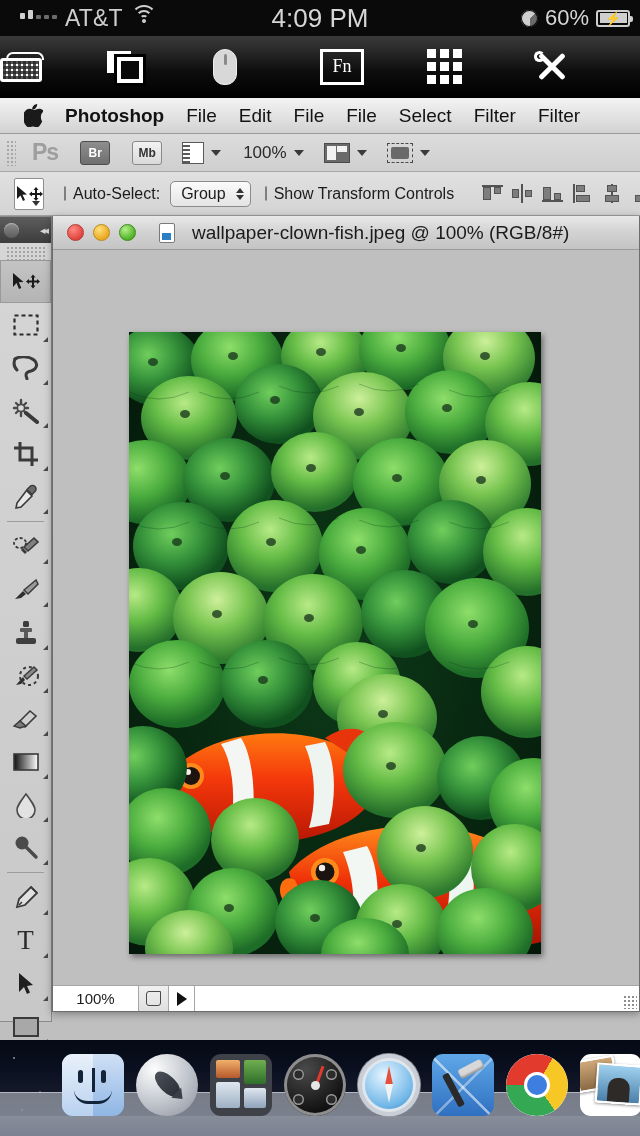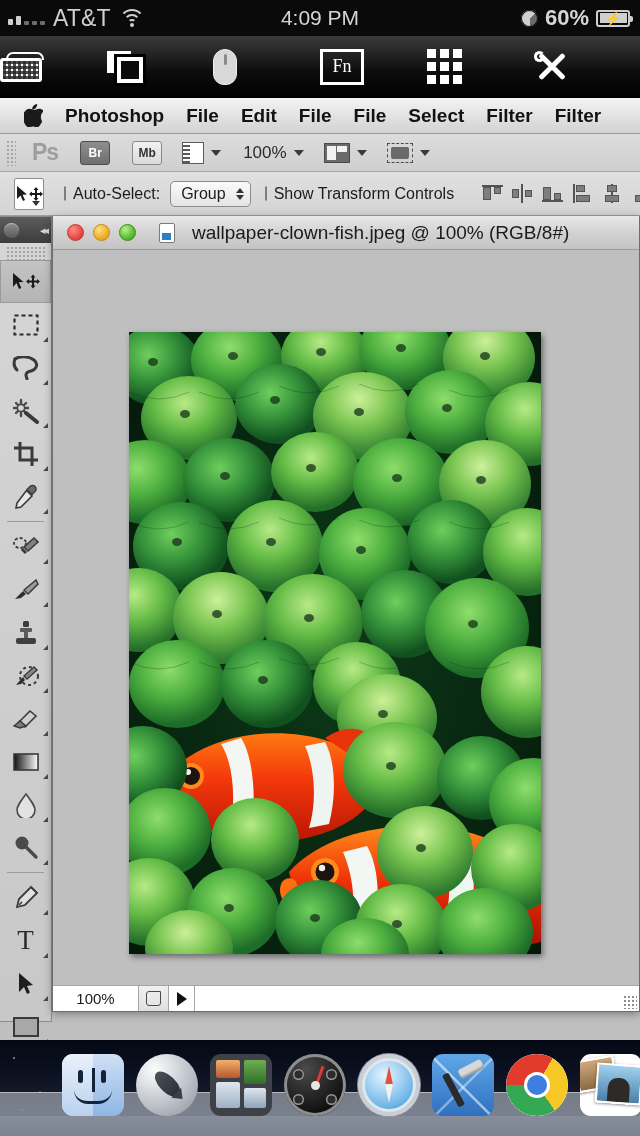--- a/index.html
+++ b/index.html
@@ -4,45 +4,45 @@
 <style>
   * { margin:0; padding:0; box-sizing:border-box; }
   html,body { width:640px; height:1136px; overflow:hidden; background:#000; }
   body { font-family:"Liberation Sans", sans-serif; -webkit-font-smoothing:antialiased; }
 
   #screen { position:relative; width:640px; height:1136px; overflow:hidden; }
 
   
   .ios-status { position:absolute; left:0; top:0; width:640px; height:36px;
     background:#0a0a0a; color:#cfcfcf; display:flex; align-items:center; }
-  .ios-left { display:flex; align-items:center; gap:8px; padding-left:8px; flex:1; }
+  .ios-left { display:flex; gap:8px; padding-left:20px; flex:1; }
   .sig { display:flex; align-items:flex-end; gap:3px; height:14px; }
   .sig i { width:5px; background:#cfcfcf; display:block; border-radius:1px; }
   .sig i:nth-child(1){height:6px;} .sig i:nth-child(2){height:9px;}
   .sig i:nth-child(3){height:4px;background:#6c6c6c;}
   .sig i:nth-child(4){height:4px;background:#6c6c6c;}
   .sig i:nth-child(5){height:4px;background:#6c6c6c;}
   .carrier { font-size:23px; letter-spacing:.2px; }
   .wifi { position:relative; width:26px; height:18px; }
   .wifi span { position:absolute; left:50%; transform:translateX(-50%);
     border:2.4px solid #cfcfcf; border-bottom-color:transparent;
     border-left-color:transparent; border-right-color:transparent; border-radius:50%; }
   .wifi span:nth-child(1){width:26px;height:26px;top:0;}
   .wifi span:nth-child(2){width:17px;height:17px;top:5px;}
   .wifi span:nth-child(3){width:8px;height:8px;top:10px;}
   .wifi b { position:absolute; left:50%; bottom:0; width:4px; height:4px;
     margin-left:-2px; background:#cfcfcf; border-radius:50%; }
   .ios-center { position:absolute; left:0; right:0; text-align:center;
-    font-size:21px; color:#d6d6d6; }
+    font-size:26px; color:#d6d6d6; }
   .ios-right { display:flex; align-items:center; gap:7px; padding-right:10px;
     justify-content:flex-end; flex:1; }
   .clock-ic { width:17px; height:17px; border-radius:50%;
     background:conic-gradient(#cfcfcf 0 45deg,#6a6a6a 45deg 180deg,#cfcfcf 180deg 360deg);
     box-shadow:inset 0 0 0 1px #0a0a0a; }
-  .batt-pct { font-size:22px; color:#d6d6d6;font-weight:bold; }
+  .batt-pct { font-size:22px; color:#d6d6d6; }
   .batt { position:relative; width:34px; height:17px; border:2px solid #cfcfcf;
     border-radius:3px; }
   .batt:after { content:""; position:absolute; right:-5px; top:4.5px; width:3px;
     height:6px; background:#cfcfcf; border-radius:0 2px 2px 0; }
   .batt .fill { position:absolute; left:1.5px; top:1.5px; bottom:1.5px; right:1.5px;
     background:#cfcfcf; }
   .bolt { position:absolute; left:50%; top:50%; transform:translate(-50%,-50%);
     color:#1a1a1a; font-size:13px; line-height:1; font-weight:bold; }
 
   
@@ -93,21 +93,21 @@
 
   
   .menubar { position:absolute; left:0; top:0; width:640px; height:36px;
     background:linear-gradient(180deg,#f3f3f3 0%,#e3e3e3 50%,#d2d2d2 100%);
     border-bottom:1px solid #9a9a9a; display:flex; align-items:center;
     padding-left:24px; gap:0; }
   .apple-logo { width:19px; height:23px; margin-right:18px; position:relative; }
   .apple-logo:before { content:"\1F34E"; display:none; }
   .apple-svg { display:block; }
   .menu-item { font-size:19px; color:#121212; padding:0 11px; white-space:nowrap;
-    font-family:"Liberation Sans", sans-serif;font-weight:bold; }
+    font-family:"Liberation Sans", sans-serif; }
   .menu-item.bold { font-weight:bold; padding-left:4px; }
 
   
   .appbar { position:absolute; left:0; top:36px; width:640px; height:38px;
     background:linear-gradient(180deg,#dcdcdc 0%,#cfcfcf 100%);
     border-bottom:1px solid #a8a8a8; display:flex; align-items:center; gap:0; }
   .grip { width:10px; height:26px; margin-left:6px;
     background-image:radial-gradient(#9a9a9a 38%, transparent 40%);
     background-size:4px 4px; opacity:.8; }
   .ps-logo { font-size:23px; color:#9e9e9e; font-weight:bold; margin-left:16px;

